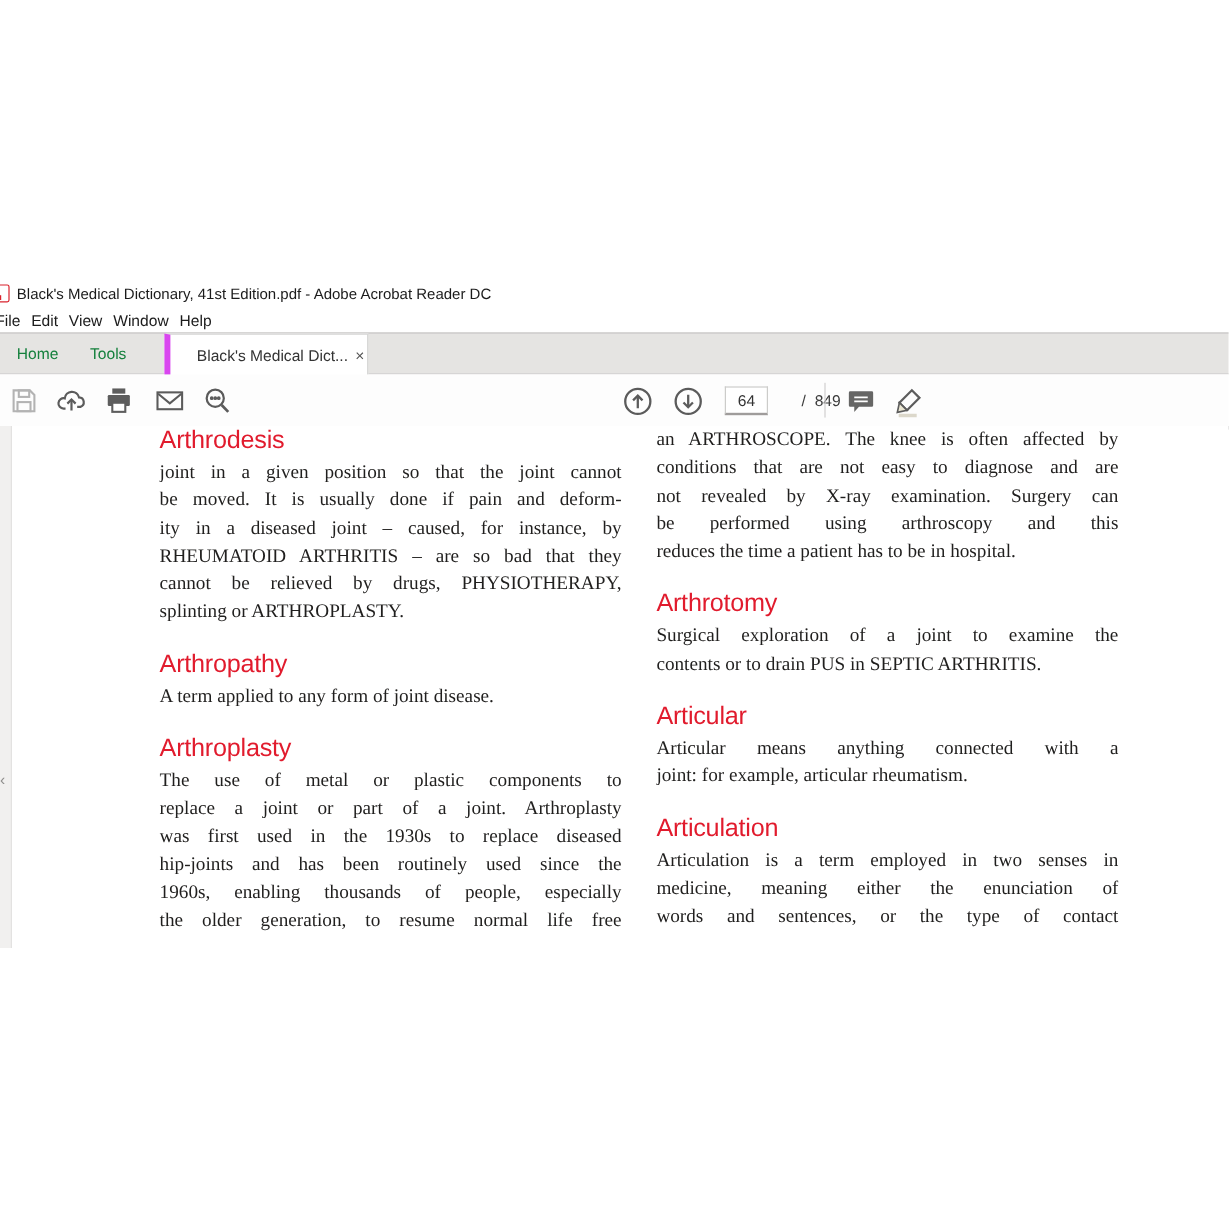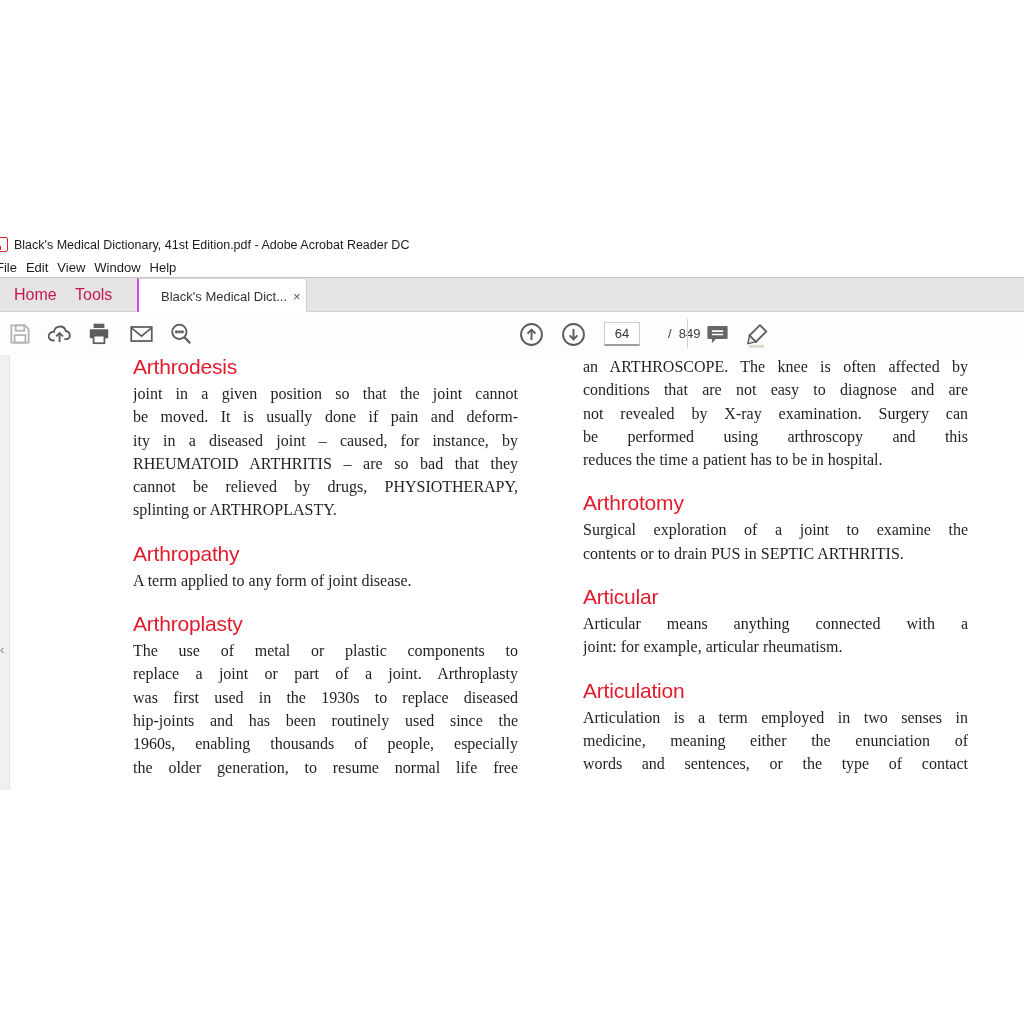--- a/index.html
+++ b/index.html
@@ -17,25 +17,25 @@
   .pdf-icon::after { content:""; position:absolute; left:1px; bottom:1px; width:5px; height:4px; background:#d9232e; }
   .title-text { position:absolute; left:14px; top:4px; font-size:12.5px; color:#1b1b1b; white-space:nowrap; }
 
   
   .menubar { position:absolute; left:-4px; top:257px; height:20px; display:flex; align-items:center; }
   .menu-item { font-size:13px; color:#1b1b1b; margin-right:9px; cursor:default; }
 
   
   .tabbar { position:absolute; left:0; top:277px; width:1024px; height:33px;
     background:#e5e4e2; border-top:1px solid #c7c6c5; border-bottom:1px solid #d3d2d1; }
-  .tab-flat { position:absolute; top:0; height:33px; line-height:33px; font-size:16px; color:#be185d; }
+  .tab-flat { position:absolute; top:0; height:33px; line-height:33px; font-size:13px; color:#15803d; }
   .tab-home  { left:14px; }
   .tab-tools { left:75px; }
   .tab-active { position:absolute; left:137px; top:0; width:170px; height:35px; background:#ffffff;
-    border-left:2px solid #d946ef; border-right:1px solid #cfcfce; border-top:1px solid #d8d7d6;
+    border-left:5px solid #d946ef; border-right:1px solid #cfcfce; border-top:1px solid #d8d7d6;
     box-sizing:border-box; display:flex; align-items:center; padding:0 12px 0 22px; }
   .tab-active .tab-label { font-size:13px; color:#333; white-space:nowrap; flex:1; }
   .tab-close { font-size:13px; color:#555; margin-left:6px; line-height:1; }
 
   
   .toolbar { position:absolute; left:0; top:312px; width:1024px; height:43px;
     background:#fdfdfd; border-bottom:3px solid #a3a3a3; }
   .tb { position:absolute; top:9px; width:26px; height:26px; }
   .tb svg { display:block; }
   .pagebox { position:absolute; left:604px; top:10px; width:34px; height:21px;
@@ -45,21 +45,21 @@
   .tb-sep { position:absolute; left:687px; top:7px; width:1px; height:29px; background:#d1d0cf; }
 
   
   .docarea { position:absolute; left:0; top:355px; width:1024px; height:435px; background:#fff; overflow:hidden; }
   .gutter { position:absolute; left:0; top:0; width:9px; height:435px; background:#f1f0ef; border-right:1px solid #e3e2e1; }
   .collapse-arrow { position:absolute; left:0px; top:288px; font-size:13px; color:#8f8e8d; line-height:13px; }
 
   .col { position:absolute; top:0; width:385px;
     font-family:"Liberation Serif","DejaVu Serif",serif; color:#201f1e; font-size:16px; }
   .col-left  { left:133px; }
-  .col-right { left:547px;margin-left:36px; }
+  .col-right { left:547px; }
 
   .entry-heading { font-family:"Liberation Sans","DejaVu Sans",sans-serif;
     font-weight:400; font-size:21px; line-height:23px; letter-spacing:-0.2px;
     color:#e11b2d; margin:20px 0 4px 0; }
   .entry:first-child .entry-heading { margin-top:0; }
   .bline { line-height:23.3px; height:23.3px; overflow:hidden;
     text-align:justify; text-align-last:justify; }
   .bline.para-end { text-align:left; text-align-last:auto; }
 </style>
 </head>

